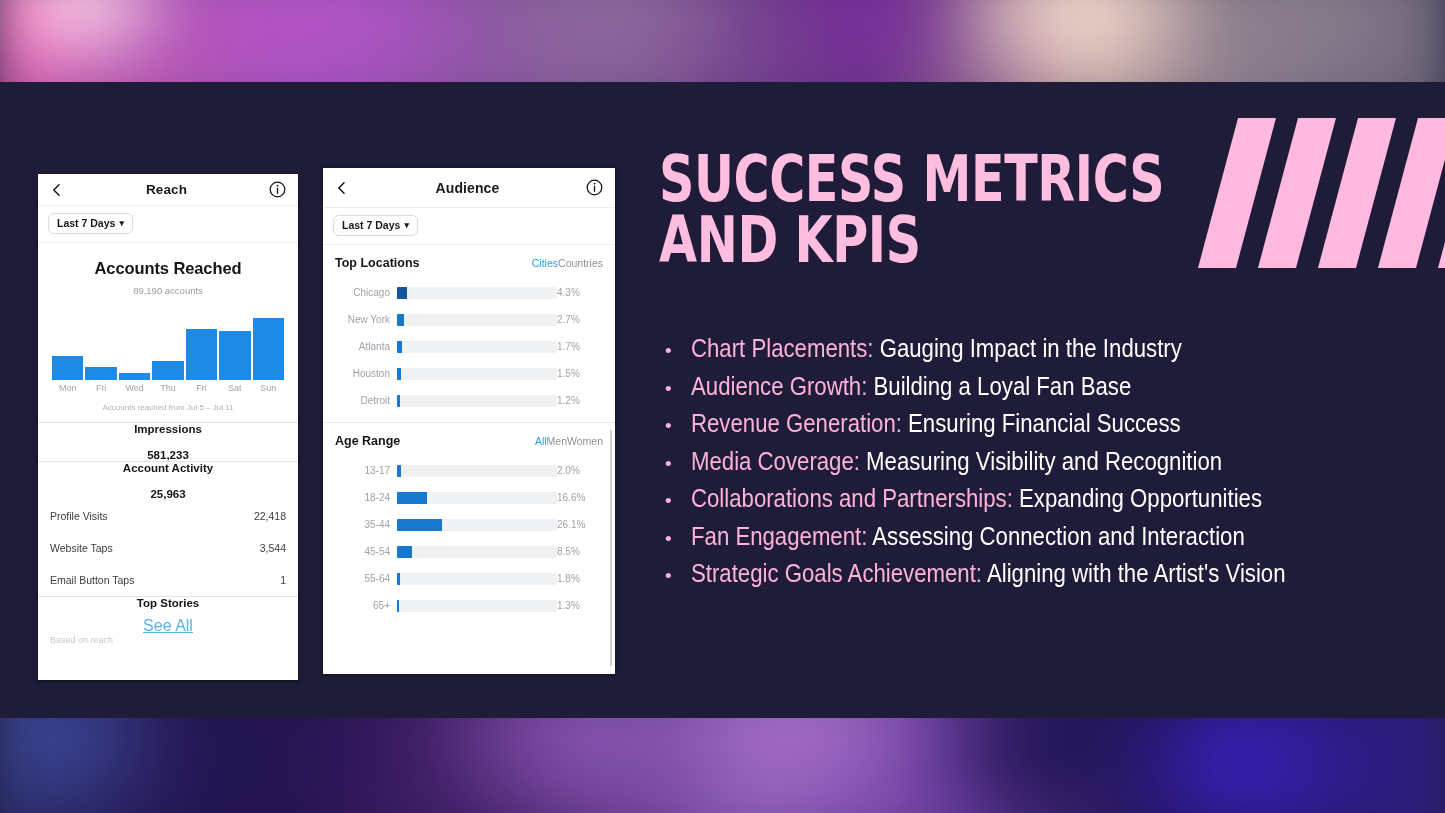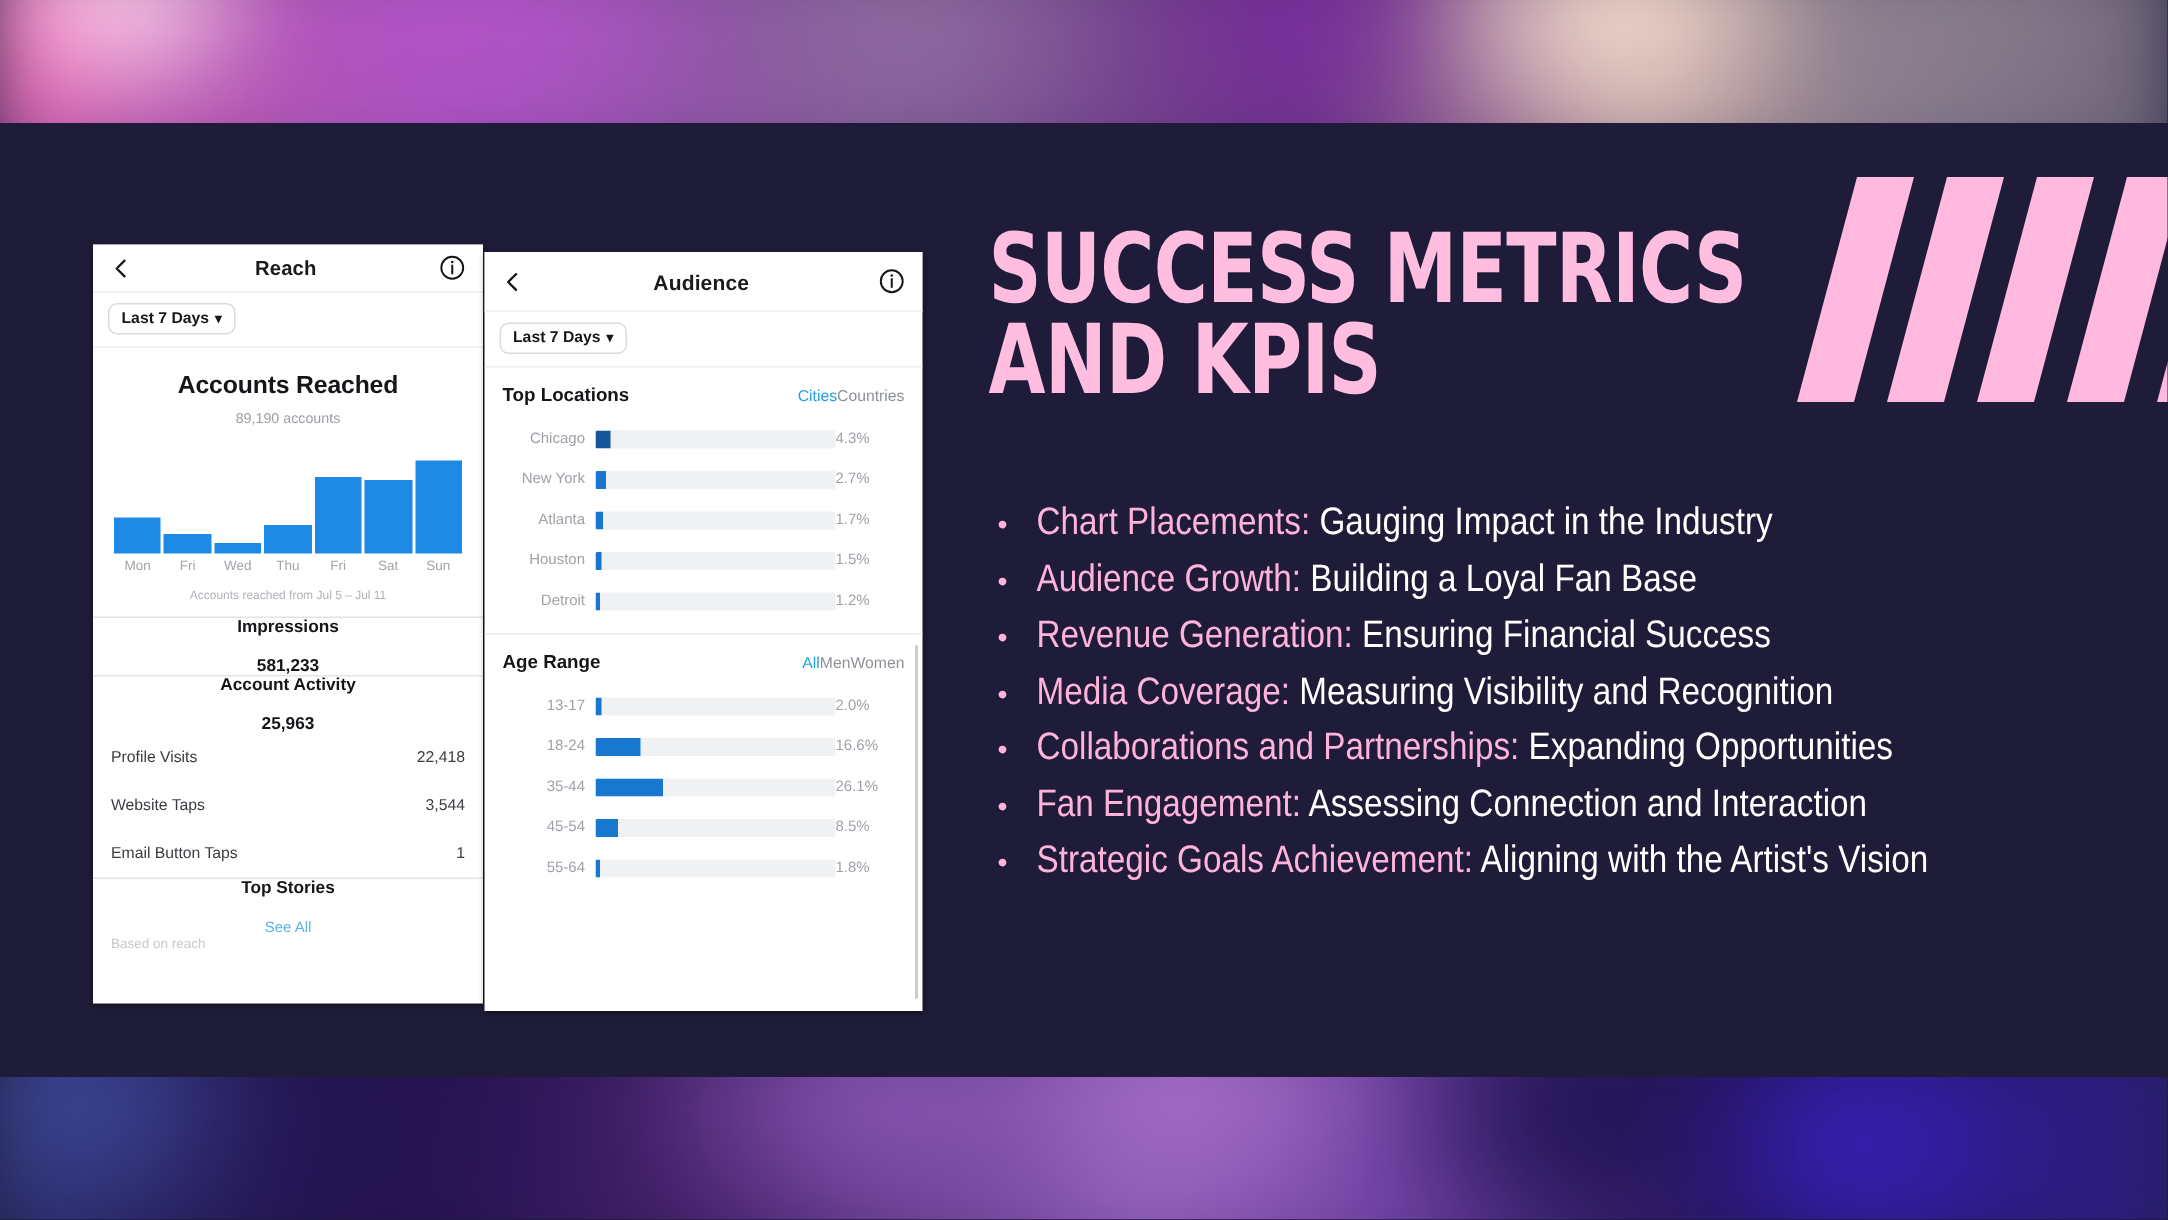--- a/index.html
+++ b/index.html
@@ -85,21 +85,21 @@
   .bullet-lead { color: #ffb3da; }
   .bullet-rest { color: #ffffff; }
 
   
   .card {
     position: absolute;
     background: #ffffff;
     overflow: hidden;
     box-shadow: 0 1px 4px rgba(0,0,0,0.45);
   }
-  .card-reach   { left: 38px;  top: 163px; width: 260px; height: 506px; margin-left: 24px; }
+  .card-reach   { left: 38px;  top: 174px; width: 260px; height: 506px; }
   .card-audience{ left: 323px; top: 168px; width: 292px; height: 506px; }
 
   
   .ph-header {
     display: flex; align-items: center; justify-content: space-between;
     padding: 0 12px;
     height: 32px;
     border-bottom: 1px solid #eceef0;
     background: #fff;
   }
@@ -135,21 +135,21 @@
     display: flex; justify-content: space-between; align-items: center;
     padding: 0 12px; height: 39px;
     border-top: 1px solid #ededf0;
   }
   .mrow.sub { height: 32px; border-top: none; }
   .mrow .k { font-size: 11.5px; font-weight: bold; color: #16161a; }
   .mrow .v { font-size: 11.5px; font-weight: bold; color: #16161a; }
   .mrow.sub .k { font-size: 10.5px; font-weight: normal; color: #3a3d42; }
   .mrow.sub .v { font-size: 10.5px; font-weight: normal; color: #3a3d42; }
   .mrow.thick { border-top: 1px solid #e3e4e8; flex-direction: column; }
-  .seeall { font-size: 10px; color: #5ab3e8; font-weight: normal; }
+  .seeall { font-size: 16px; color: #5ab3e8; font-weight: normal; text-decoration: underline; }
   .cutoff { padding: 0 12px; font-size: 9px; color: #c7cacd; }
 
   
   .sec-head {
     display: flex; align-items: baseline; justify-content: space-between;
     padding: 11px 12px 9px;
   }
   .sec-title { font-size: 12.5px; font-weight: bold; color: #16161a; }
   .sec-tabs { display: flex; }
   .sec-tabs span { font-size: 10.5px; color: #8d9197; }
@@ -396,19 +396,26 @@
       </span>
     <span class="pct">8.5%</span>
   </div>
   <div class="brow">
     <span class="lbl">55-64</span>
     <span class="track">
         <span class="fill" style="width:2.0%"></span>
       </span>
     <span class="pct">1.8%</span>
   </div>
+  <div class="brow">
+    <span class="lbl">65+</span>
+    <span class="track">
+        <span class="fill" style="width:1.5%"></span>
+      </span>
+    <span class="pct">1.3%</span>
+  </div>
 
   <div class="scrollbar"></div>
 </div>
 
 <div class="banner banner-bottom">
   <div class="grad"></div>
 </div>
 
 </body></html>

